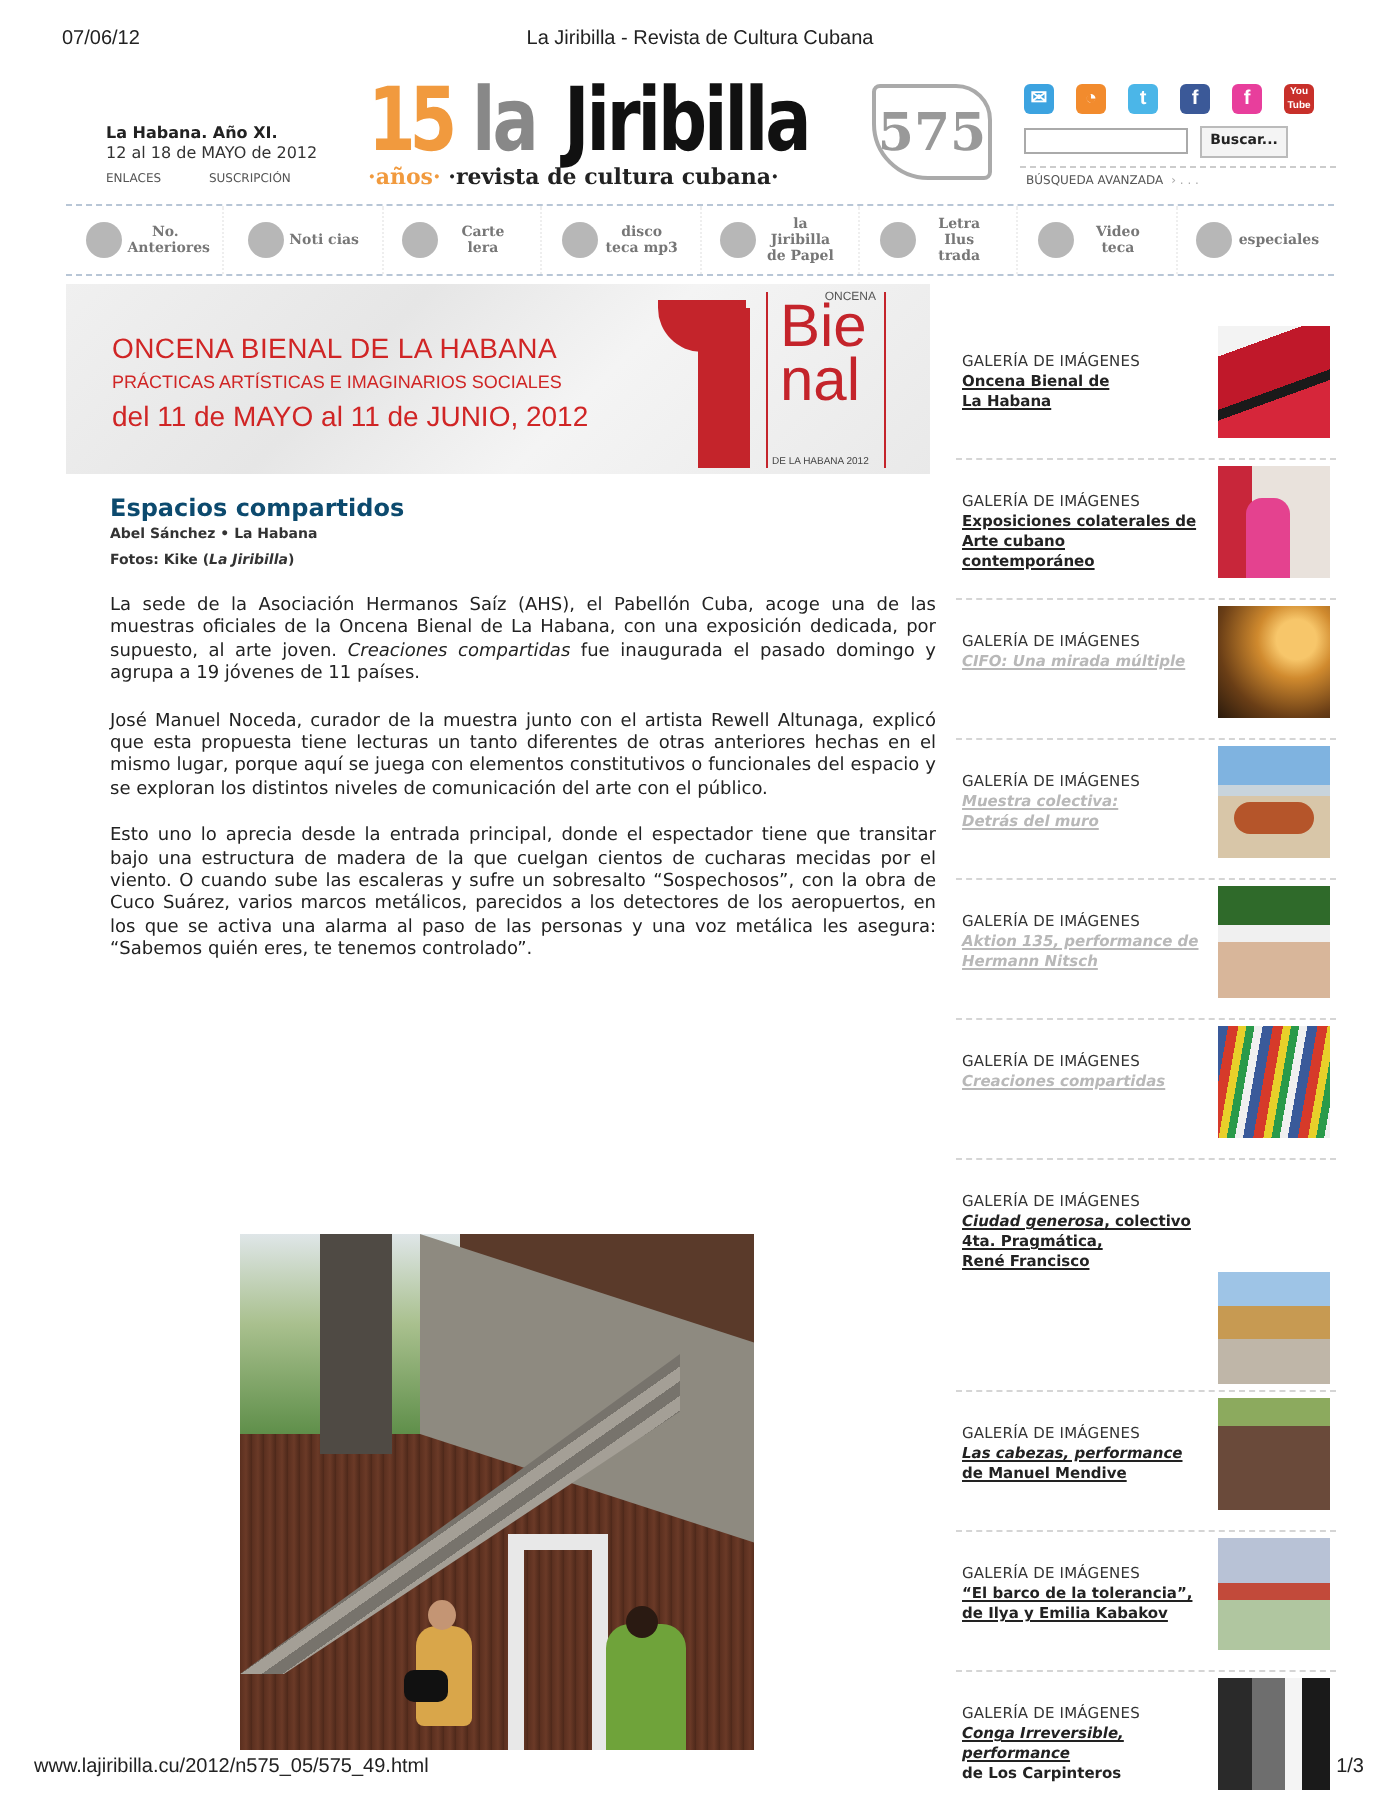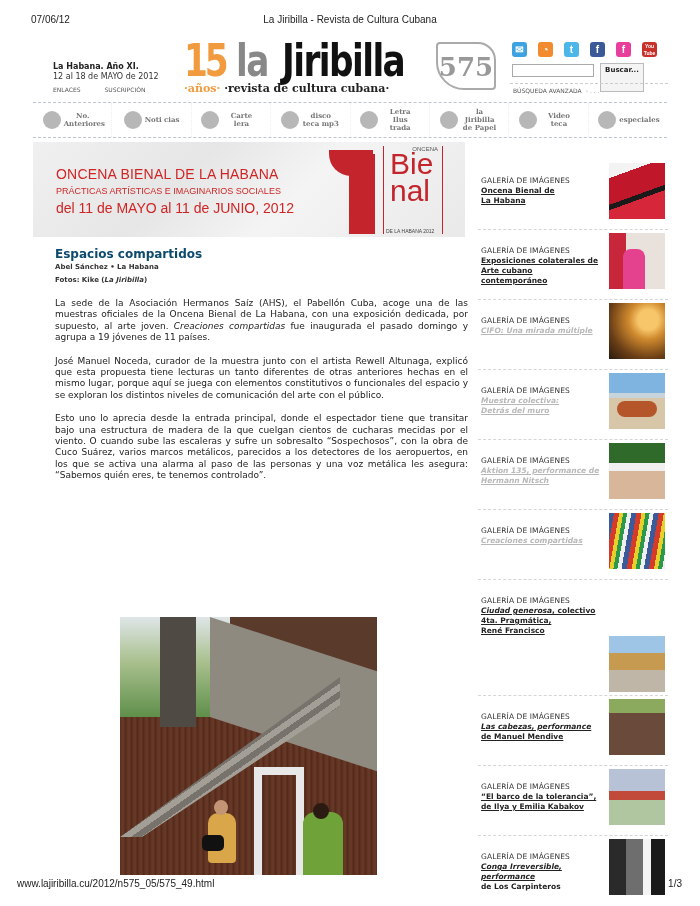--- a/index.html
+++ b/index.html
@@ -31,21 +31,21 @@
   
   .social { position: absolute; left: 512px; top: 42px; display: flex; gap: 11px; }
   .soc { width: 15px; height: 15px; border-radius: 3px; color: #fff; font-size: 10px; font-weight: bold; text-align: center; line-height: 15px; cursor: pointer; font-family: "Liberation Sans", sans-serif; }
   .soc.mail { background: #3ca3e0; }
   .soc.rss { background: #f28b2d; }
   .soc.tw { background: #4bb6e8; }
   .soc.fb { background: #3b5998; }
   .soc.fb2 { background: #e83e9c; }
   .soc.yt { background: #c8302a; font-size: 5px; line-height: 7px; padding-top: 1px; }
   .search-input { position: absolute; left: 512px; top: 64px; width: 82px; height: 13px; border: 1px solid #aaa; background: #fff; }
-  .search-btn { position: absolute; left: 600px; top: 63px; width: 44px; height: 29px; border: 1px solid #bbb; background: #f4f4f4; font-size: 7px; font-weight: bold; text-align: center; line-height: 13px; cursor: pointer; }
+  .search-btn { position: absolute; left: 600px; top: 63px; width: 44px; height: 16px; border: 1px solid #bbb; background: #f4f4f4; font-size: 7px; font-weight: bold; text-align: center; line-height: 13px; cursor: pointer; }
   .adv-sep { position: absolute; left: 510px; top: 83px; width: 158px; border-top: 1px dashed #ccc; }
   .adv-search { position: absolute; left: 513px; top: 87px; font-size: 6px; color: #555; cursor: pointer; }
   .adv-search .arr { color: #aaa; margin-left: 4px; }
 
   
   .nav { position: absolute; left: 33px; top: 102px; width: 634px; height: 36px; border-top: 1px dashed #b8c6d6; border-bottom: 1px dashed #b8c6d6; display: flex; }
   .nav-item { flex: 1; display: flex; align-items: center; justify-content: center; border-right: 1px dotted #eee; cursor: pointer; }
   .nav-item:last-child { border-right: none; }
   .nav-ico { width: 18px; height: 18px; background: #999; border-radius: 50%; margin-right: 3px; opacity: 0.7; }
   .nav-lbl { font-family: "DejaVu Serif", serif; font-size: 7px; color: #777; line-height: 8px; text-align: center; font-weight: bold; max-width: 38px; }
@@ -166,25 +166,25 @@
   <div class="nav-item">
       <span class="nav-ico"></span>
       <span class="nav-lbl">Carte lera</span>
     </div>
   <div class="nav-item">
       <span class="nav-ico"></span>
       <span class="nav-lbl">disco teca mp3</span>
     </div>
   <div class="nav-item">
       <span class="nav-ico"></span>
+      <span class="nav-lbl">la Jiribilla de Papel</span>
+    </div>
+  <div class="nav-item">
+      <span class="nav-ico"></span>
       <span class="nav-lbl">Letra Ilus trada</span>
-    </div>
-  <div class="nav-item">
-      <span class="nav-ico"></span>
-      <span class="nav-lbl">la Jiribilla de Papel</span>
     </div>
   <div class="nav-item">
       <span class="nav-ico"></span>
       <span class="nav-lbl">Video teca</span>
     </div>
   <div class="nav-item">
       <span class="nav-ico"></span>
       <span class="nav-lbl">especiales</span>
     </div>
 </div>

